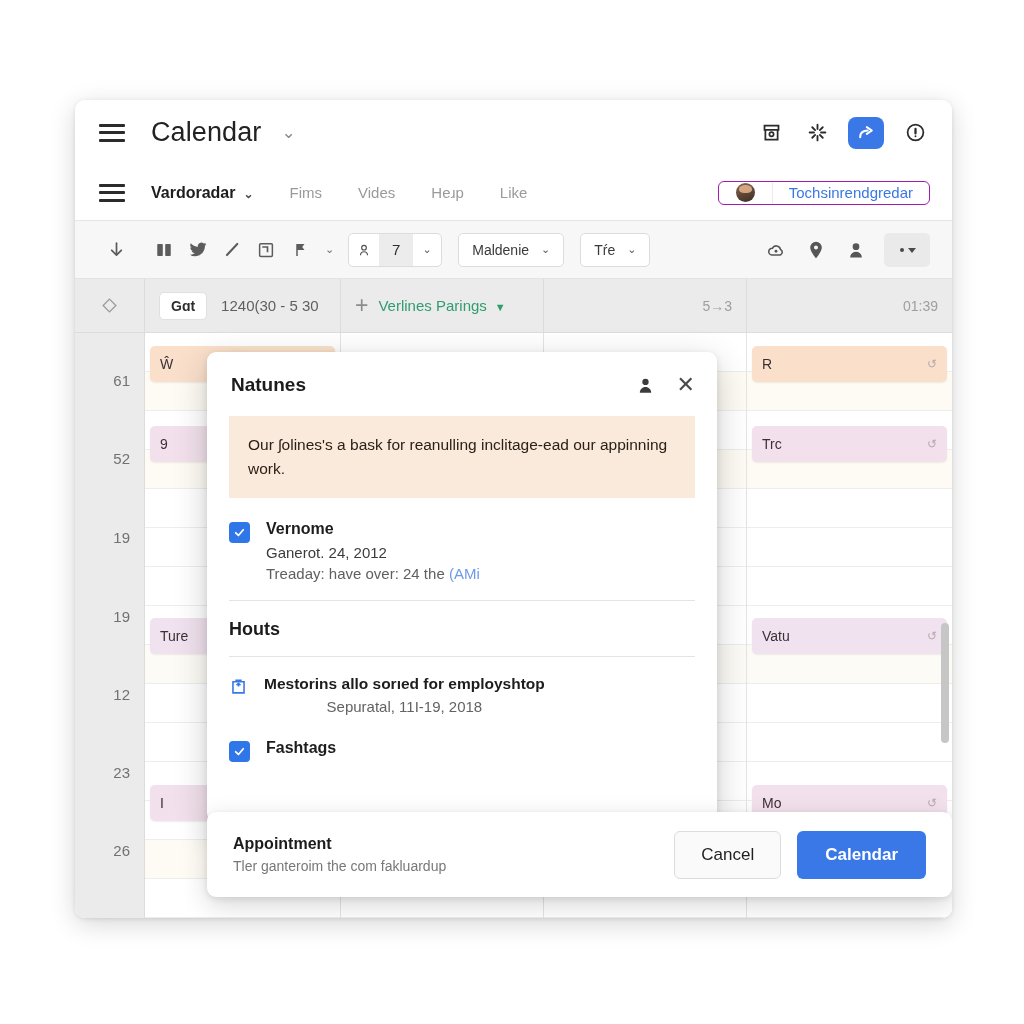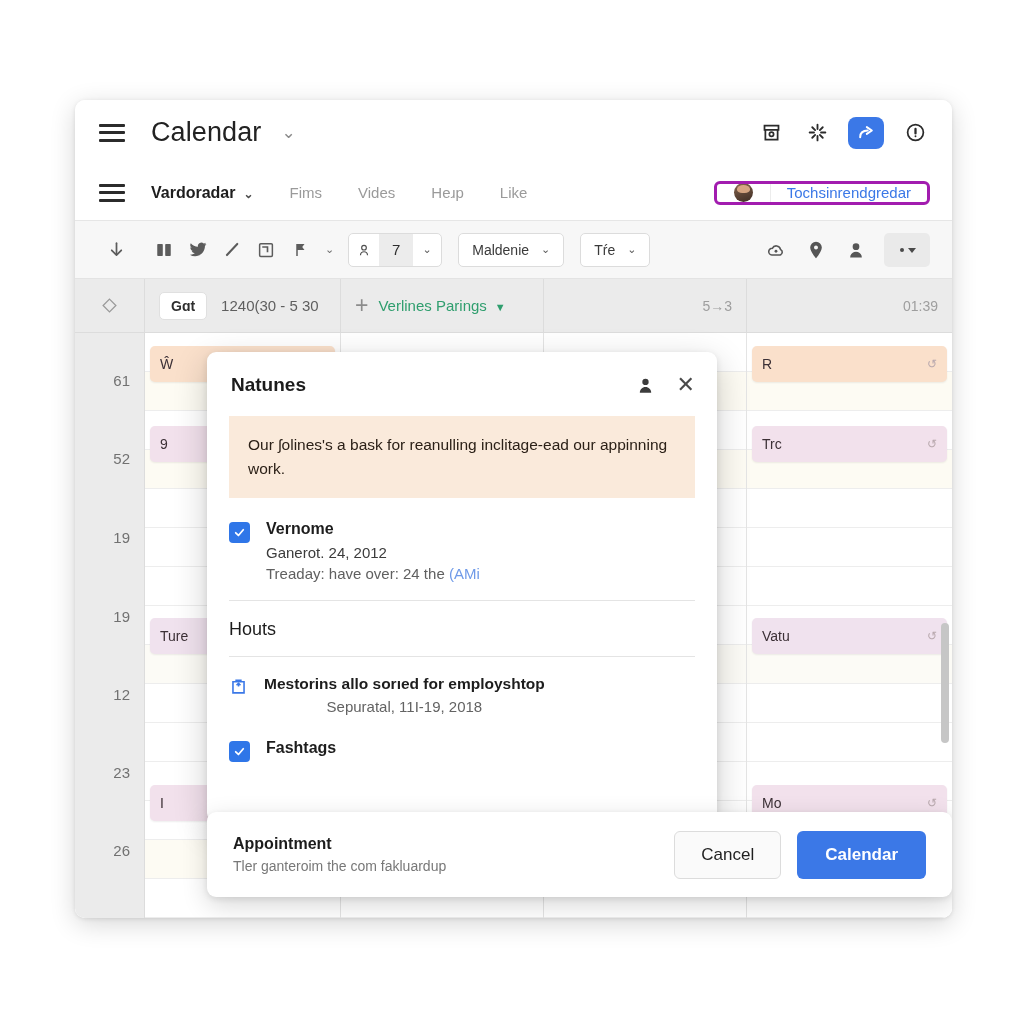--- a/index.html
+++ b/index.html
@@ -108,21 +108,21 @@
     font-size: 15px;
     color: #9a9a9a;
     margin-left: 36px;
     white-space: nowrap;
     cursor: pointer;
   }
   .account-chip {
     margin-left: auto;
     display: flex;
     align-items: center;
-    border: 3px solid #a21caf;
+    border: 1px solid #a21caf;
     border-radius: 6px;
     height: 24px;
     background: #ffffff;
     overflow: hidden;
     cursor: pointer;
   }
   .account-avatar {
     width: 54px; height: 100%;
     display: flex; align-items: center; justify-content: center;
     border-right: 1px solid #ececec;
@@ -392,21 +392,21 @@
   .cbx svg { display:block; }
   .check-title { font-size: 16px; font-weight: bold; color: #1d1d1d; }
   .check-sub { font-size: 15px; color: #3c3c3c; margin-top: 6px; }
   .check-sub2 { font-size: 15px; color: #606060; margin-top: 4px; }
   .link-inline { color: #6f9ae8; }
 
   .divider { height: 1px; background: #e4e4e4; }
 
   .section-title {
     font-size: 18px;
-    font-weight: normal;
+    font-weight: bold;
     color: #1c1c1c;
     padding: 18px 0 16px 0;
   }
   .item-row {
     display: flex;
     gap: 16px;
     padding: 18px 0 10px 0;
     text-align: center;
   }
   .item-ico { color: #3b78e7; flex: 0 0 auto; margin-top: 2px; }

